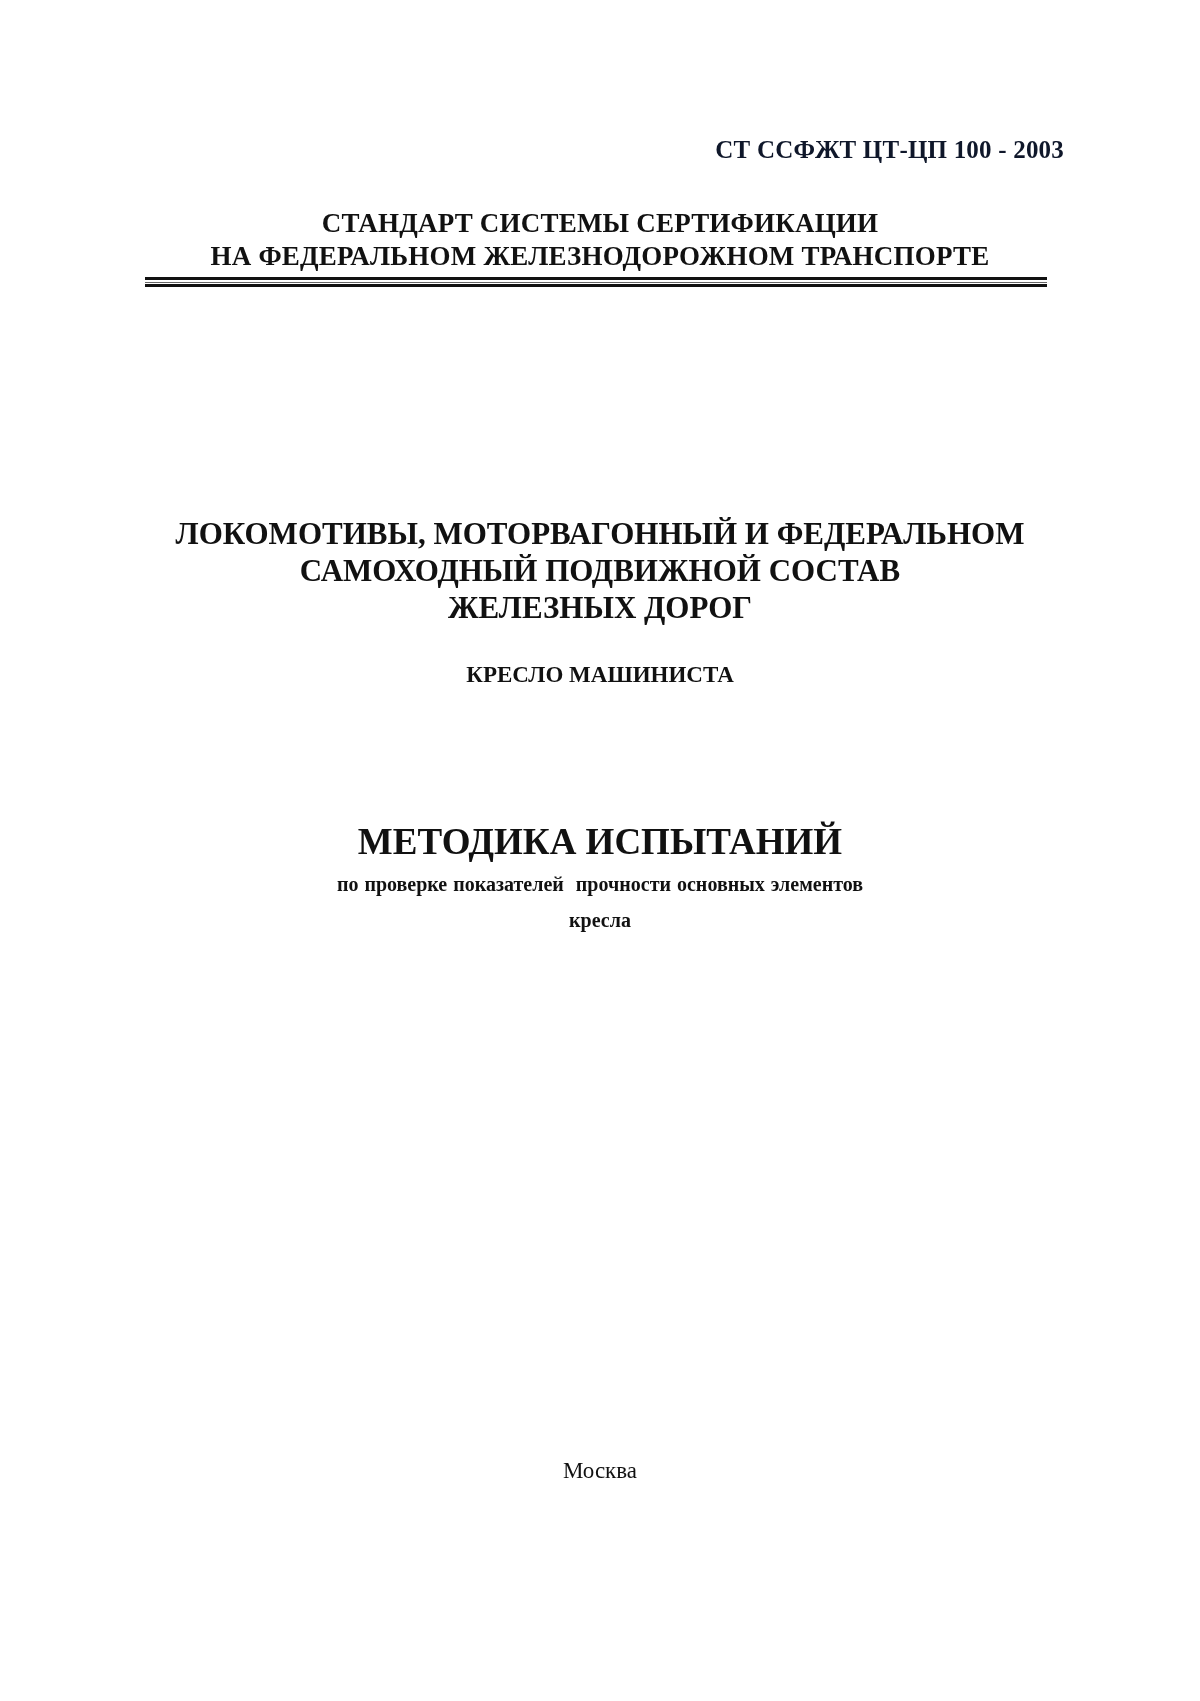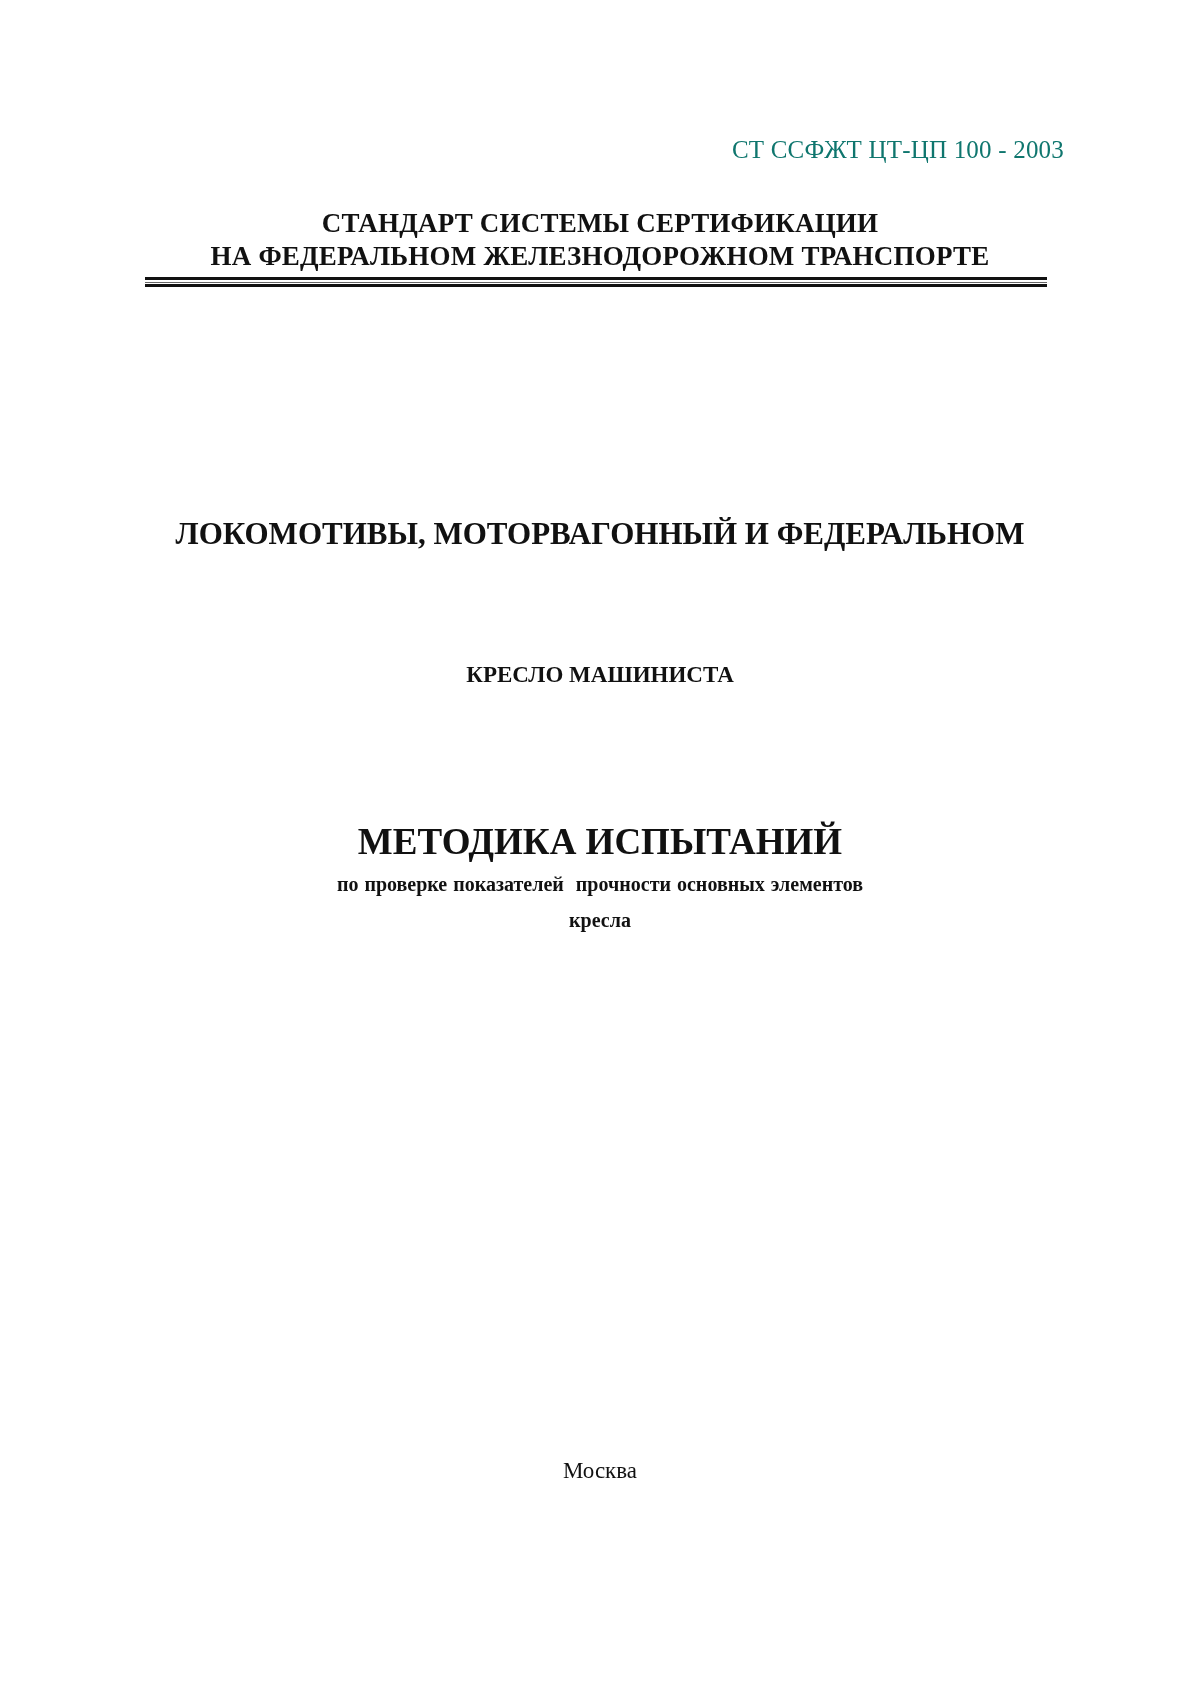--- a/index.html
+++ b/index.html
@@ -19,24 +19,24 @@
     .center {
       left: 0;
       width: 1200px;
       text-align: center;
       white-space: nowrap;
     }
     .doc-code {
       top: 136px;
       right: 136px;
       font-size: 25px;
-      font-weight: normal;
+      font-weight: bold;
       letter-spacing: 0.2px;
       white-space: nowrap;
-      color: #0f766e;
+      color: #0f172a;
     }
     .std-header {
       top: 207px;
       font-size: 27px;
       font-weight: bold;
       line-height: 33px;
       letter-spacing: 0.2px;
     }
     .rule-block {
       top: 277px;
@@ -99,20 +99,22 @@
   </div>
 
   <div class="abs rule-block">
     <div class="rule r1"></div>
     <div class="rule r2"></div>
     <div class="rule r3"></div>
   </div>
 
   <div class="abs center main-title">
     <span class="line">ЛОКОМОТИВЫ, МОТОРВАГОННЫЙ И ФЕДЕРАЛЬНОМ</span>
+    <span class="line">САМОХОДНЫЙ ПОДВИЖНОЙ СОСТАВ</span>
+    <span class="line">ЖЕЛЕЗНЫХ ДОРОГ</span>
   </div>
 
   <div class="abs center subject">КРЕСЛО МАШИНИСТА</div>
 
   <div class="abs center method-title">МЕТОДИКА ИСПЫТАНИЙ</div>
 
   <div class="abs center method-sub">
     <span class="line" style="white-space: pre;">по проверке показателей  прочности основных элементов</span>
     <span class="line">кресла</span>
   </div>

